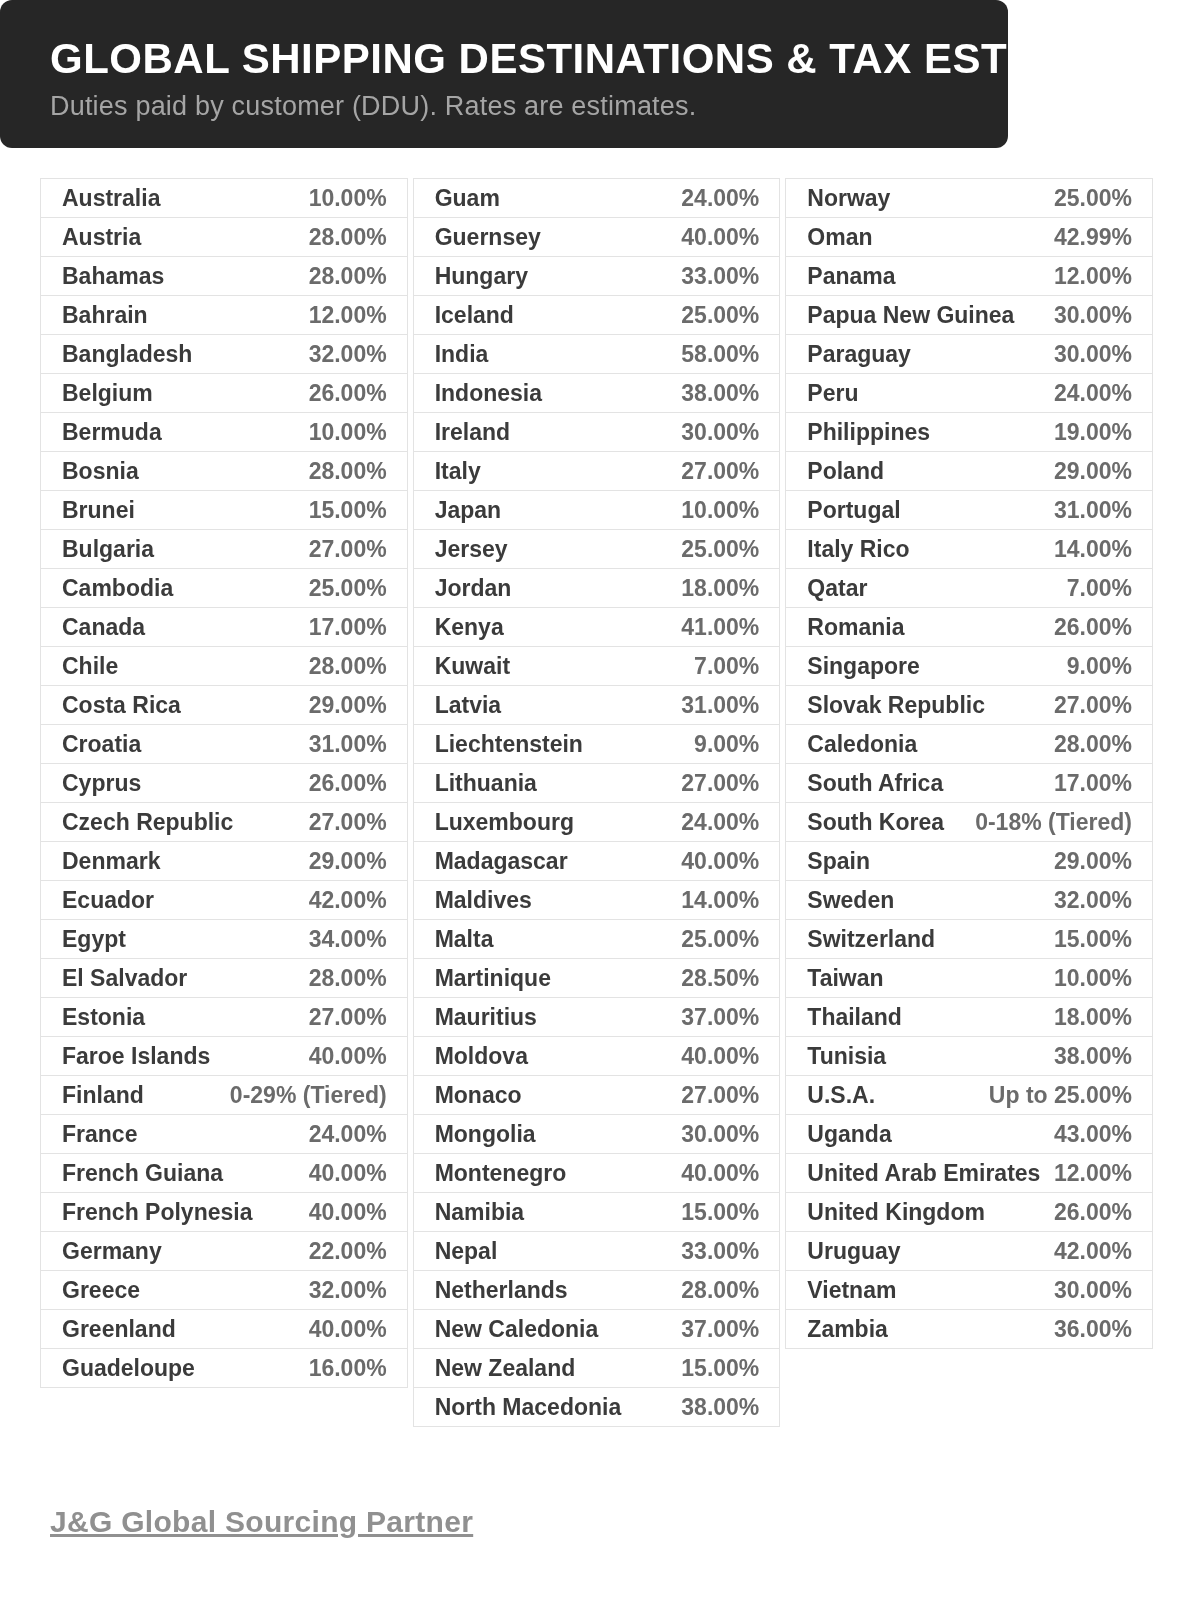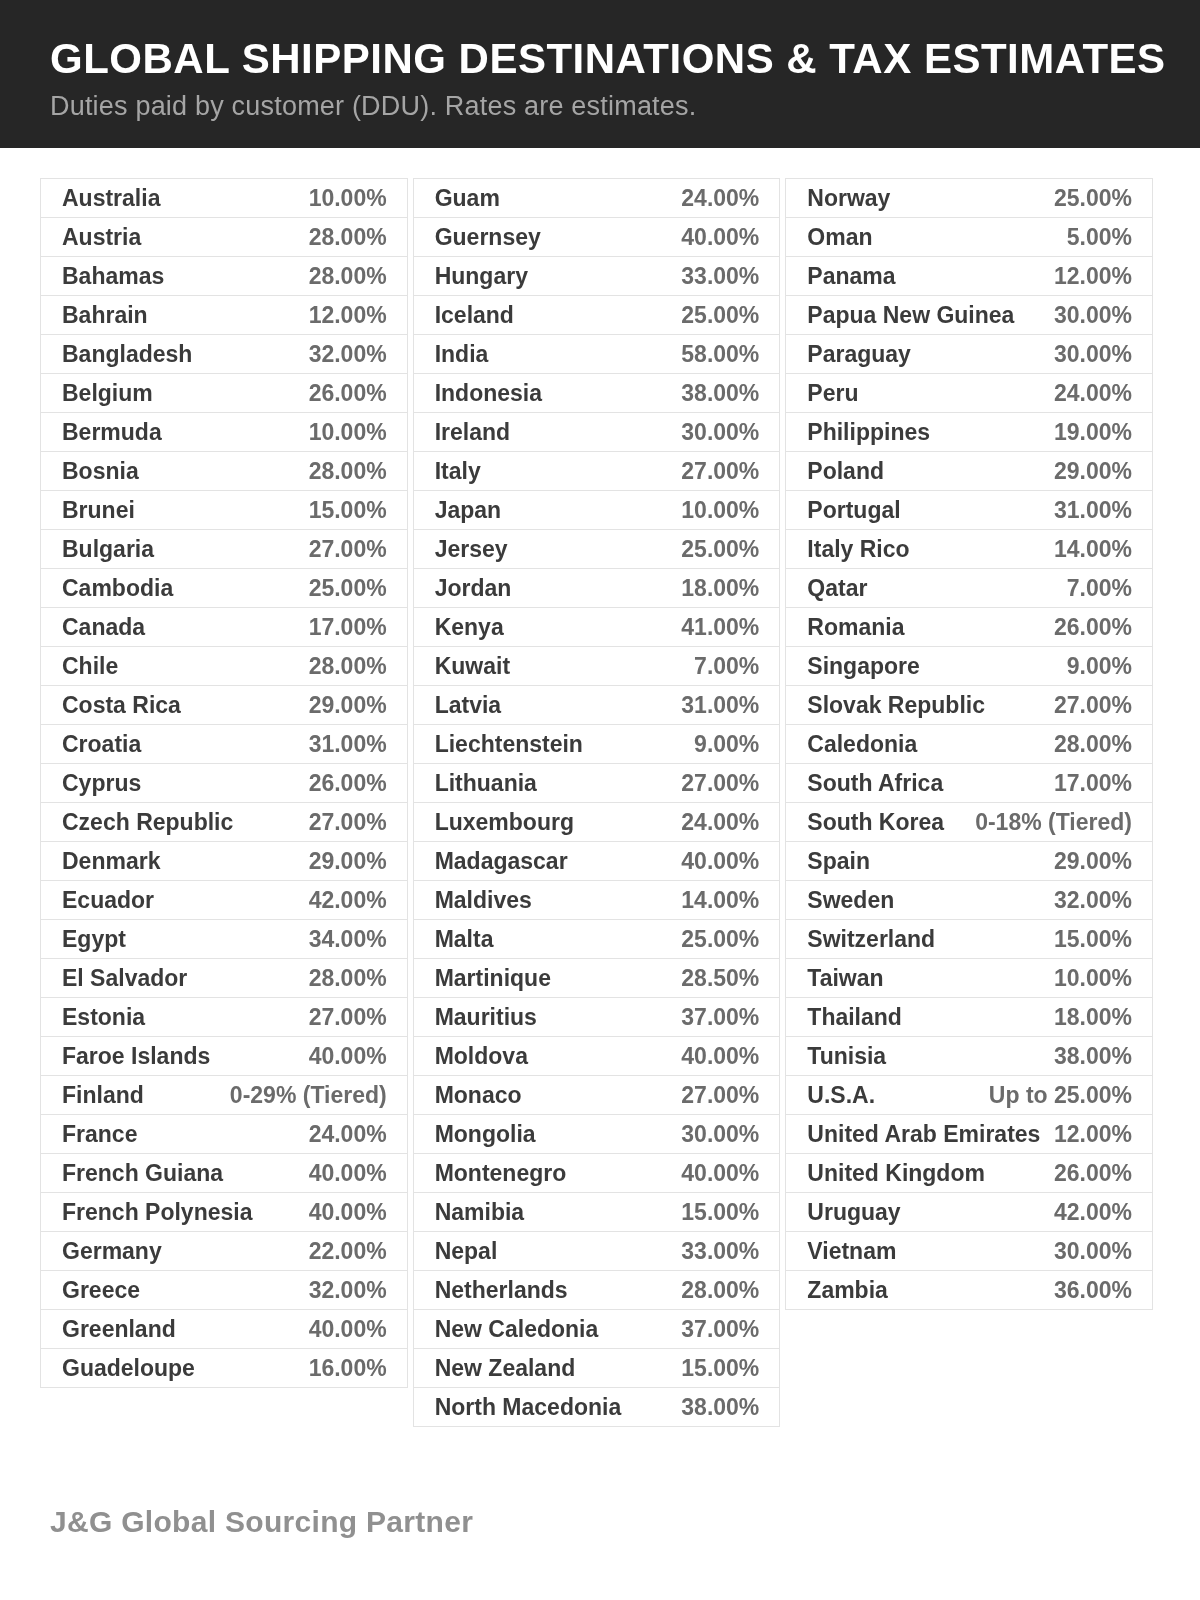--- a/index.html
+++ b/index.html
@@ -12,23 +12,24 @@
   body {
     width: 1200px;
     height: 1600px;
     position: relative;
     overflow: hidden;
   }
 
   
   .page-header {
     background: #262626;
-    width: 1200px;
+    width: 1008px;
     height: 148px;
     padding: 36px 50px 0 50px;
+    border-radius: 12px;
   }
   .page-title {
     margin: 0;
     color: #ffffff;
     font-size: 42px;
     font-weight: bold;
     letter-spacing: 0.5px;
     line-height: 1.1;
     white-space: nowrap;
   }
@@ -85,20 +86,21 @@
     display: flex;
     justify-content: space-between;
     align-items: baseline;
     padding: 0 50px;
   }
   .brand {
     color: #909090;
     font-size: 30px;
     font-weight: bold;
     letter-spacing: 0.3px;
+    text-decoration: underline;
   }
   .sku {
     color: #d9d9d9;
     font-size: 27px;
     font-weight: bold;
     letter-spacing: 0.5px;
   }
 </style>
 </head>
 <body>
@@ -365,21 +367,21 @@
         <span class="rate">38.00%</span>
       </div>
     </div>
   <div class="tax-column">
       <div class="row">
         <span class="country">Norway</span>
         <span class="rate">25.00%</span>
       </div>
       <div class="row">
         <span class="country">Oman</span>
-        <span class="rate">5.00%</span>
+        <span class="rate">42.99%</span>
       </div>
       <div class="row">
         <span class="country">Panama</span>
         <span class="rate">12.00%</span>
       </div>
       <div class="row">
         <span class="country">Papua New Guinea</span>
         <span class="rate">30.00%</span>
       </div>
       <div class="row">
@@ -454,20 +456,24 @@
         <span class="country">Thailand</span>
         <span class="rate">18.00%</span>
       </div>
       <div class="row">
         <span class="country">Tunisia</span>
         <span class="rate">38.00%</span>
       </div>
       <div class="row">
         <span class="country">U.S.A.</span>
         <span class="rate">Up to 25.00%</span>
+      </div>
+      <div class="row">
+        <span class="country">Uganda</span>
+        <span class="rate">43.00%</span>
       </div>
       <div class="row">
         <span class="country">United Arab Emirates</span>
         <span class="rate">12.00%</span>
       </div>
       <div class="row">
         <span class="country">United Kingdom</span>
         <span class="rate">26.00%</span>
       </div>
       <div class="row">

